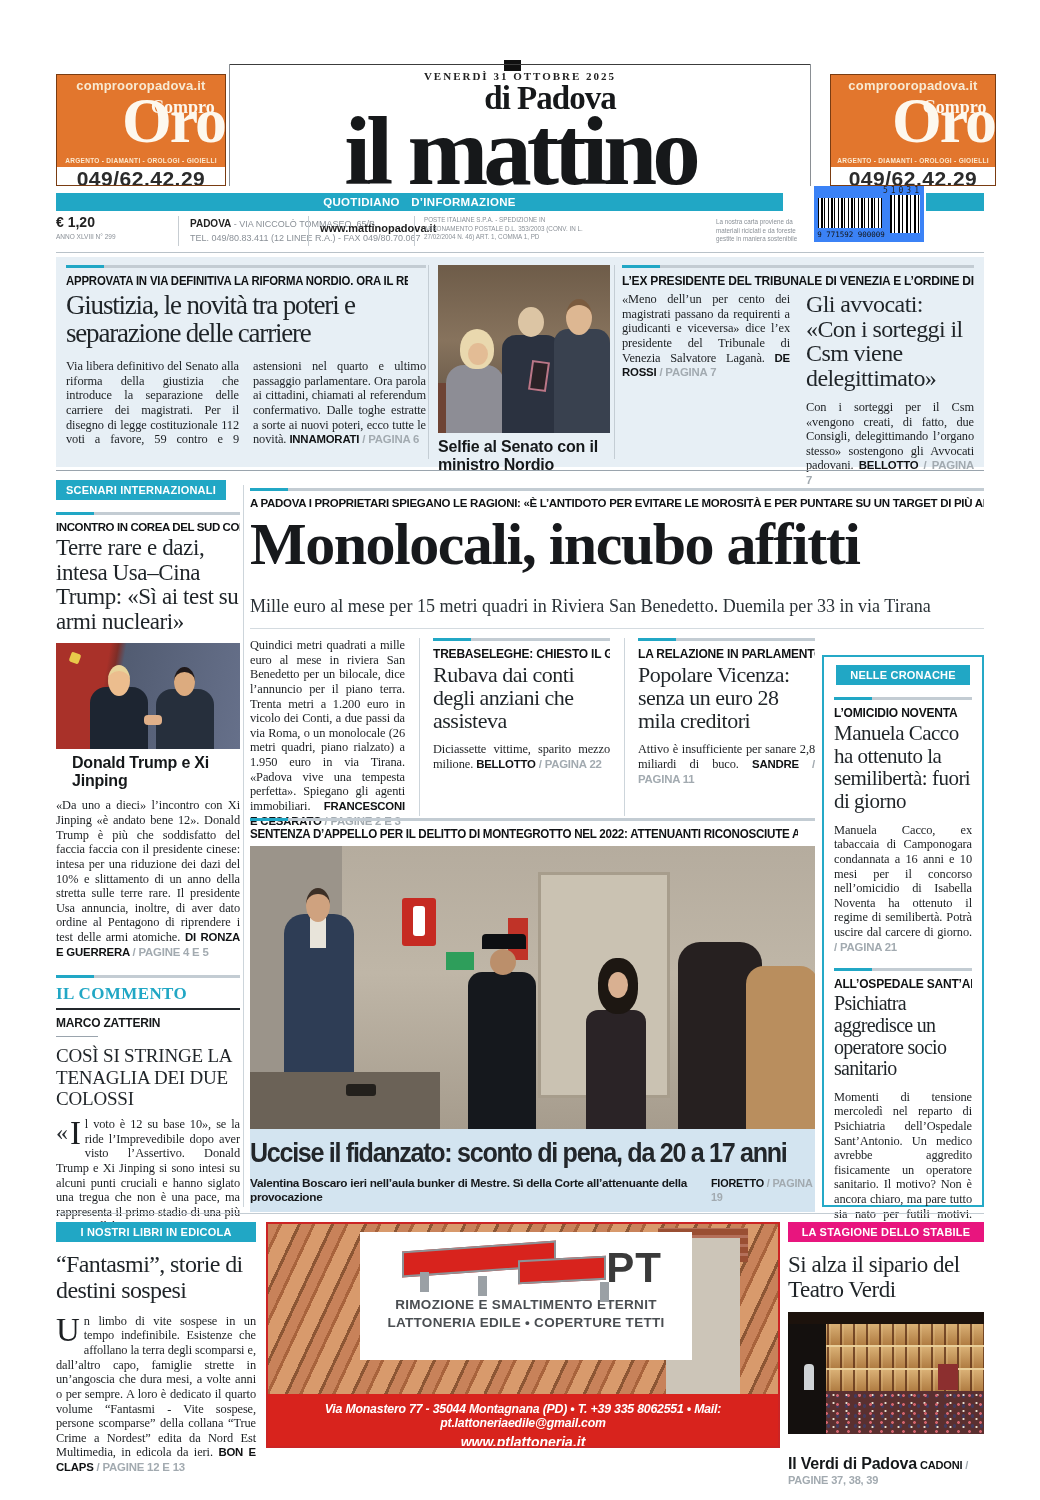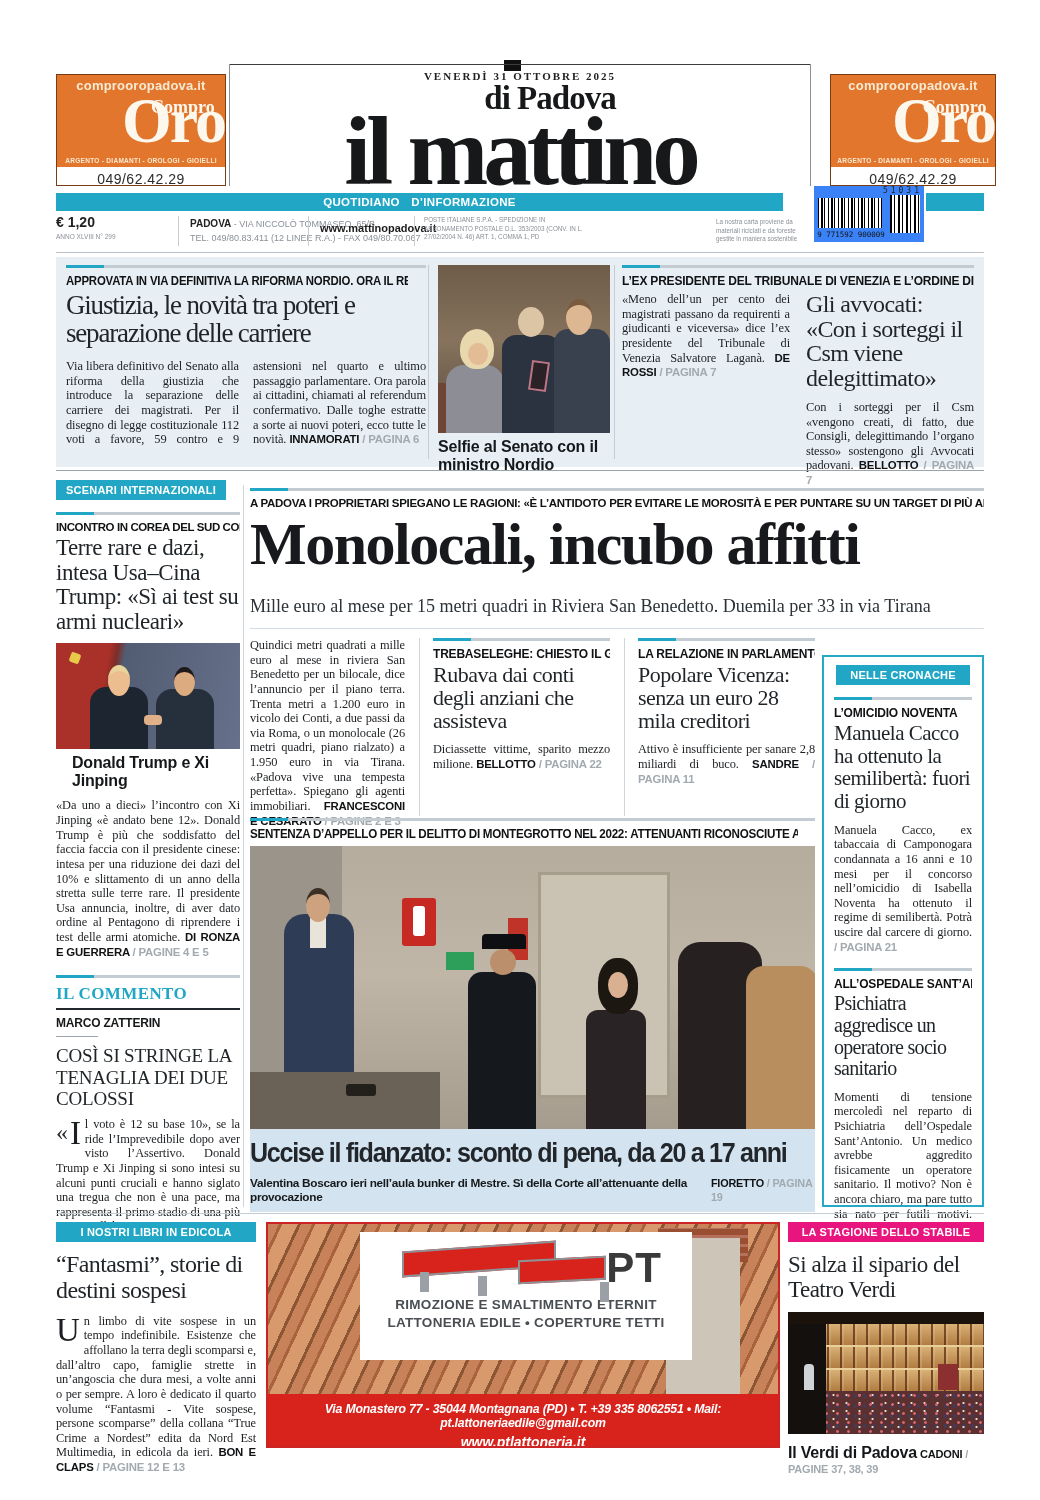--- a/index.html
+++ b/index.html
@@ -12,21 +12,21 @@
   #header-topline{left:229px;top:64px;width:582px;border-top:1.5px solid #3c3c3c;}
   .hvline{top:64px;height:122px;border-left:1px solid #8a8f94;width:0;}
   #hv-l{left:229px;} #hv-r{left:810px;}
 
   .adbox{background:#e2762d;border:1px solid #7a3c12;box-sizing:border-box;text-align:center;overflow:hidden;}
   .adbox .url{font-weight:bold;font-size:13px;color:#f8ead2;padding-top:3px;letter-spacing:0.2px;}
   .oro-wrap{position:relative;height:62px;text-align:right;}
   .oro-big{font-family:"Liberation Serif",serif;font-weight:bold;font-size:64px;line-height:56px;color:#fdf8ee;letter-spacing:-2px;}
   .oro-small{position:absolute;top:4px;left:56%;font-family:"Liberation Serif",serif;font-weight:bold;font-size:18px;color:#fdf8ee;}
   .adbox .cats{font-size:6.5px;font-weight:bold;color:#fbe9d0;letter-spacing:0.3px;margin-top:2px;}
-  .adbox .phone{background:#fff;color:#2b2b2b;font-weight:normal;font-size:14px;margin-top:3px;line-height:24px;letter-spacing:0.5px;}
+  .adbox .phone{background:#fff;color:#2b2b2b;font-weight:bold;font-size:21px;margin-top:3px;line-height:24px;letter-spacing:0.5px;}
 
   #date{left:230px;right:230px;top:70px;text-align:center;font-family:"Liberation Serif",serif;
         font-weight:bold;font-size:11px;letter-spacing:2px;color:#222;}
   #masthead{left:230px;right:230px;top:82px;text-align:center;line-height:1;}
   #masthead .dipadova{display:block;font-family:"Liberation Serif",serif;font-weight:bold;font-size:33px;letter-spacing:-1px;margin-left:60px;}
   #masthead .ilmattino{display:block;font-family:"Liberation Serif",serif;font-weight:bold;font-size:97px;letter-spacing:-5px;margin-top:-12px;}
 
   .tagband{top:193px;height:18px;background:#21a7c5;color:#fff;font-weight:bold;font-size:11.5px;
            line-height:18px;text-align:center;word-spacing:8px;letter-spacing:0.3px;}
   #tagband-main{left:56px;width:727px;}
@@ -196,21 +196,21 @@
   .th-band{position:absolute;left:0;width:100%;height:21px;
     background:repeating-linear-gradient(90deg,rgba(90,45,20,0.75) 0 2px,rgba(235,205,150,0.25) 2px 4px,transparent 4px 13px),
                linear-gradient(180deg,#d9b075 0%,#b07c42 100%);border-bottom:2px solid #e9cf9a;}
   .th-b1{top:12px;} .th-b2{top:35px;} .th-b3{top:58px;}
   .th-crowd{position:absolute;left:0;top:79px;width:100%;height:43px;background:#5a3030;
     background-image:radial-gradient(#d4646e 1.3px,transparent 1.8px),radial-gradient(#e8e0d0 1px,transparent 1.5px),
                      radial-gradient(#433b5e 1.4px,transparent 1.9px);background-size:11px 9px,13px 8px,9px 10px;}
   .th-stage{position:absolute;left:0;top:12px;width:38px;height:110px;background:#14100e;}
   .th-cond{position:absolute;left:16px;top:52px;width:10px;height:26px;background:#cfd3d6;border-radius:4px 4px 0 0;}
   .th-curt{position:absolute;left:150px;top:52px;width:20px;height:26px;background:#8c2f2f;}
-  #theater .caption-row{margin-top:10px;font-size:12px;letter-spacing:-0.2px;}
+  #theater .caption-row{margin-top:21px;font-size:12px;letter-spacing:-0.2px;}
 </style>
 </head>
 <body>
 
 <div id="page">
 
   <div class="abs" id="fold-mark"></div>
   <div class="abs" id="header-topline"></div>
   <div class="abs hvline" id="hv-l"></div>
   <div class="abs hvline" id="hv-r"></div>

